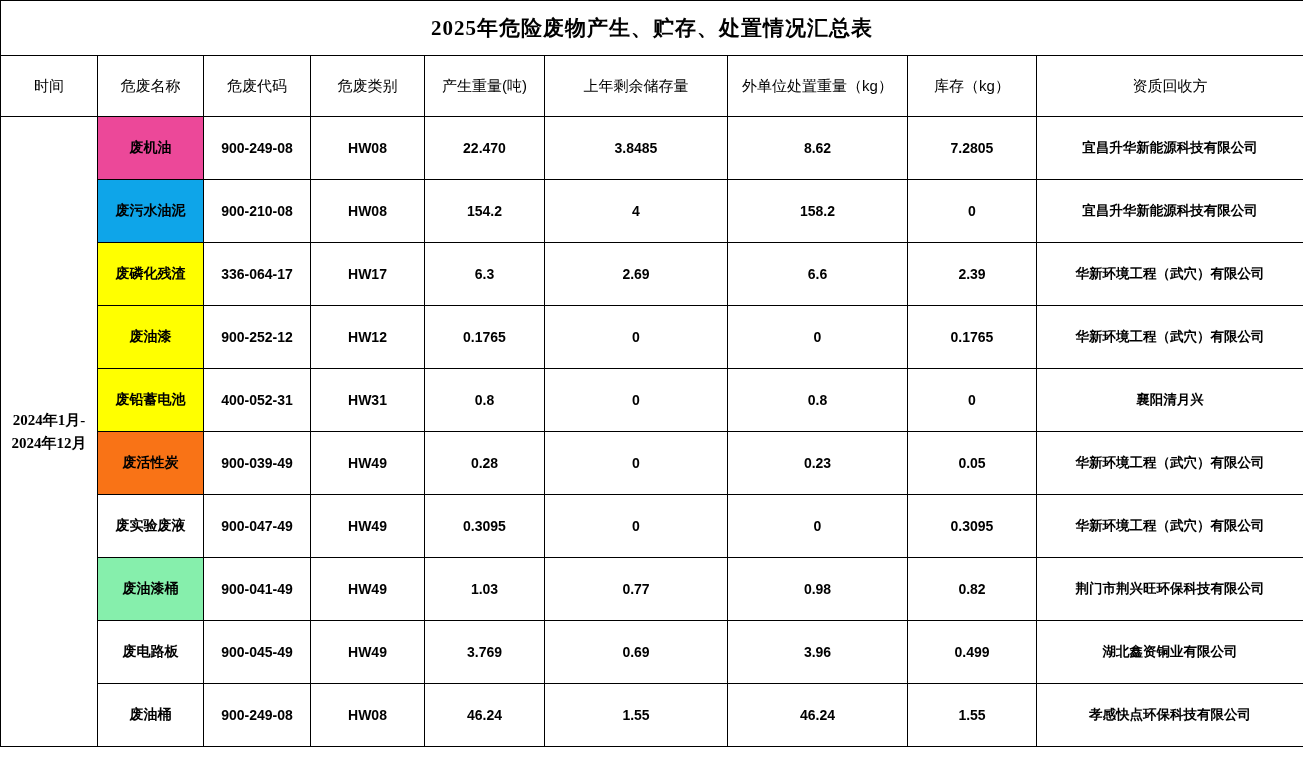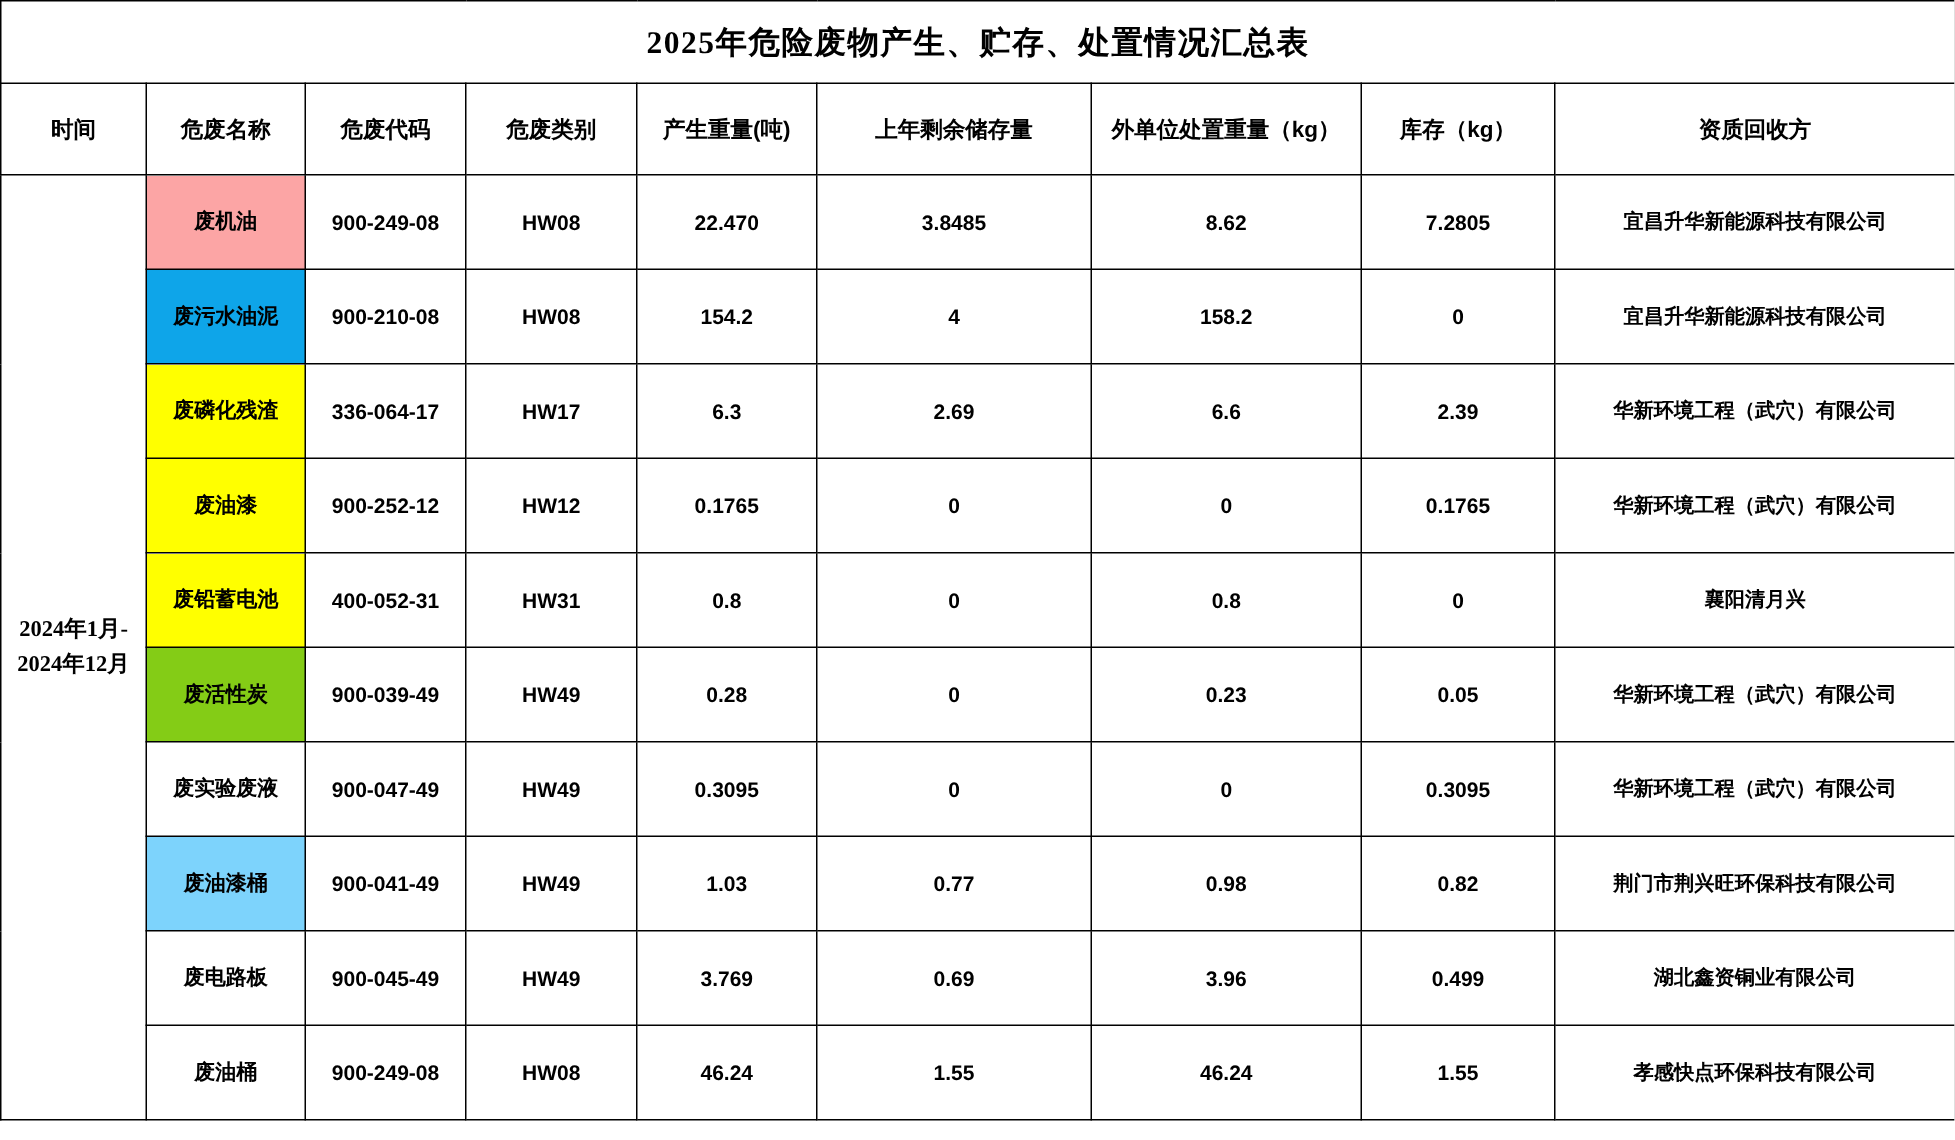--- a/index.html
+++ b/index.html
@@ -28,21 +28,21 @@
   }
   tr.title-row td {
     height: 55px;
     font-family: "Liberation Serif", "DejaVu Serif", serif;
     font-weight: bold;
     font-size: 21px;
     letter-spacing: 1px;
   }
   tr.header-row th {
     height: 61px;
-    font-weight: bold;
+    font-weight: normal;
     font-size: 15px;
   }
   tbody td {
     height: 63px;
     font-weight: bold;
     font-size: 14px;
   }
   td.time-cell {
     font-family: "Liberation Serif", "DejaVu Serif", serif;
     font-size: 15px;
@@ -83,21 +83,21 @@
         <th>库存（kg）</th>
         <th>资质回收方</th>
       </tr>
     </thead>
     <tbody>
         <tr>
           <td rowspan="10" class="time-cell">
             <div>2024年1月-</div>
             <div>2024年12月</div>
           </td>
-    <td class="cell-name" style="background: #fca5a5;">废机油</td>
+    <td class="cell-name" style="background: #ec4899;">废机油</td>
     <td class="cell-code">900-249-08</td>
     <td class="cell-category">HW08</td>
     <td class="cell-num">22.470</td>
     <td class="cell-num">3.8485</td>
     <td class="cell-num">8.62</td>
     <td class="cell-num">7.2805</td>
     <td class="cell-recycler">宜昌升华新能源科技有限公司</td>
   </tr>
         <tr>
     <td class="cell-name" style="background: #0ea5e9;">废污水油泥</td>
@@ -133,41 +133,41 @@
     <td class="cell-name" style="background: rgb(255, 255, 0);">废铅蓄电池</td>
     <td class="cell-code">400-052-31</td>
     <td class="cell-category">HW31</td>
     <td class="cell-num">0.8</td>
     <td class="cell-num">0</td>
     <td class="cell-num">0.8</td>
     <td class="cell-num">0</td>
     <td class="cell-recycler">襄阳清月兴</td>
   </tr>
         <tr>
-    <td class="cell-name" style="background: #84cc16;">废活性炭</td>
+    <td class="cell-name" style="background: #f97316;">废活性炭</td>
     <td class="cell-code">900-039-49</td>
     <td class="cell-category">HW49</td>
     <td class="cell-num">0.28</td>
     <td class="cell-num">0</td>
     <td class="cell-num">0.23</td>
     <td class="cell-num">0.05</td>
     <td class="cell-recycler">华新环境工程（武穴）有限公司</td>
   </tr>
         <tr>
     <td class="cell-name">废实验废液</td>
     <td class="cell-code">900-047-49</td>
     <td class="cell-category">HW49</td>
     <td class="cell-num">0.3095</td>
     <td class="cell-num">0</td>
     <td class="cell-num">0</td>
     <td class="cell-num">0.3095</td>
     <td class="cell-recycler">华新环境工程（武穴）有限公司</td>
   </tr>
         <tr>
-    <td class="cell-name" style="background: #7dd3fc;">废油漆桶</td>
+    <td class="cell-name" style="background: #86efac;">废油漆桶</td>
     <td class="cell-code">900-041-49</td>
     <td class="cell-category">HW49</td>
     <td class="cell-num">1.03</td>
     <td class="cell-num">0.77</td>
     <td class="cell-num">0.98</td>
     <td class="cell-num">0.82</td>
     <td class="cell-recycler">荆门市荆兴旺环保科技有限公司</td>
   </tr>
         <tr>
     <td class="cell-name">废电路板</td>

